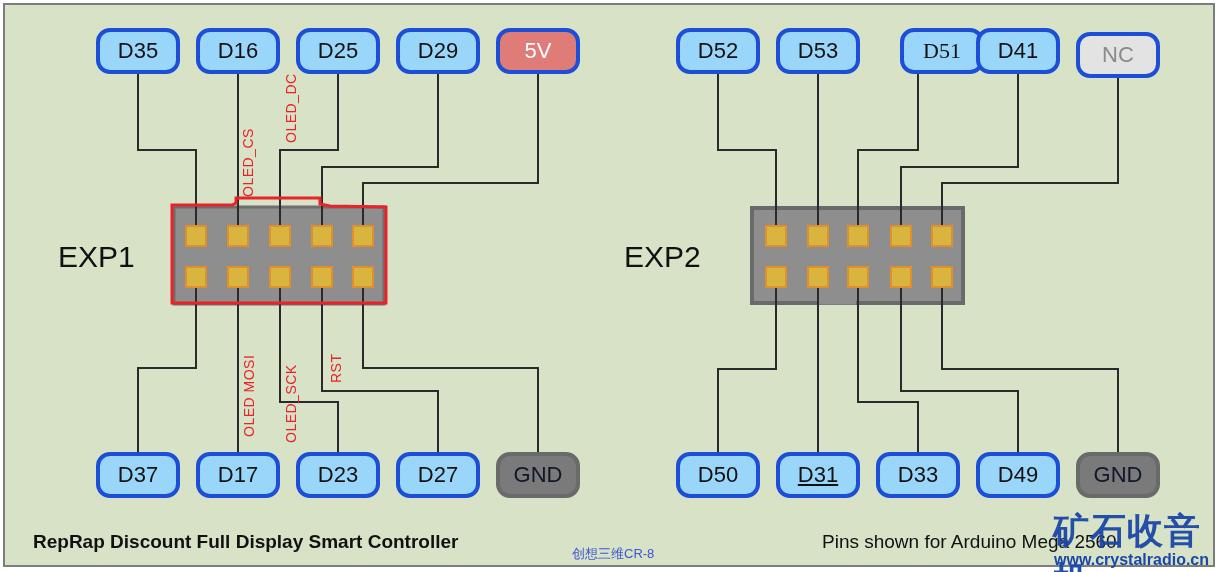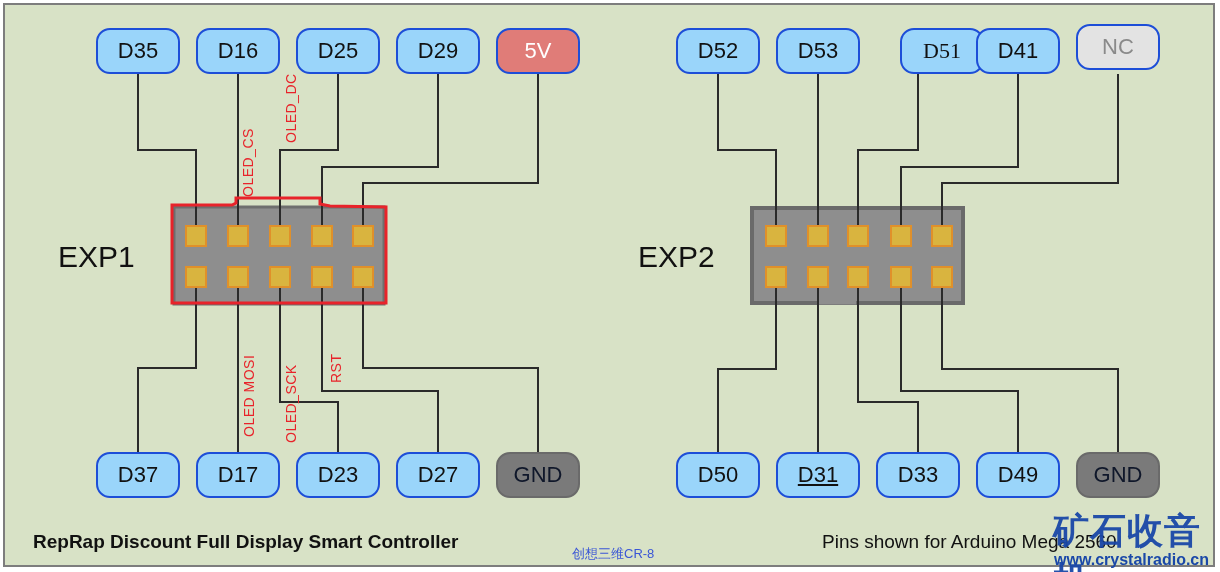--- a/index.html
+++ b/index.html
@@ -1,19 +1,19 @@
 <!DOCTYPE html>
 <html><head>
 <meta charset="utf-8">
 <style>
   html, body { margin:0; padding:0; background:#ffffff; }
   body { width:1220px; height:572px; position:relative; overflow:hidden; font-family:"Liberation Sans", sans-serif; }
   #board { position:absolute; left:3px; top:3px; width:1212px; height:564px; background:#d8e2c6; border:2px solid #7d7d7d; box-sizing:border-box; }
   svg#wires { position:absolute; left:0; top:0; width:1220px; height:572px; }
-  .pinlabel { position:absolute; width:84px; height:46px; box-sizing:border-box; border:2px solid #1d4ed8; border-radius:14px;
+  .pinlabel { position:absolute; width:84px; height:46px; box-sizing:border-box; border:4px solid #1d4ed8; border-radius:14px;
               display:flex; align-items:center; justify-content:center; font-size:22px; color:#111; }
   .pin-blue { background:#9ad5fa; }
   .pin-red { background:#e07c78; color:#fff; }
   .pin-gray { background:#e3e3e3; color:#8a8a8a; }
   .pin-gnd { background:#7a7a7a; color:#0f172a; border-color:#6a6a6a; }
   .conn-name { position:absolute; font-size:30px; color:#111; }
   .sig { position:absolute; color:#e8232a; font-size:14px; transform-origin:left top; transform:rotate(-90deg); white-space:nowrap; letter-spacing:0.5px; }
   .footer-title { position:absolute; left:33px; top:531px; font-size:19px; font-weight:bold; color:#111; }
   .footer-model { position:absolute; left:572px; top:545px; font-size:13px; color:#3a56d6; }
   .footer-note { position:absolute; left:822px; top:531px; font-size:19px; color:#111; }
@@ -91,30 +91,30 @@
 <div class="pinlabel pin-blue" style="left:96px;top:452px;">D37</div>
 <div class="pinlabel pin-blue" style="left:196px;top:452px;">D17</div>
 <div class="pinlabel pin-blue" style="left:296px;top:452px;">D23</div>
 <div class="pinlabel pin-blue" style="left:396px;top:452px;">D27</div>
 <div class="pinlabel pin-gnd" style="left:496px;top:452px;">GND</div>
 
 <div class="pinlabel pin-blue" style="left:676px;top:28px;">D52</div>
 <div class="pinlabel pin-blue" style="left:776px;top:28px;">D53</div>
 <div class="pinlabel pin-blue" style="left:900px;top:28px;font-family:Liberation Serif, serif;">D51</div>
 <div class="pinlabel pin-blue" style="left:976px;top:28px;">D41</div>
-<div class="pinlabel pin-gray" style="left:1076px;top:24px;">NC</div>
+<div class="pinlabel pin-gray" style="left:1076px;top:32px;">NC</div>
 
 <div class="pinlabel pin-blue" style="left:676px;top:452px;">D50</div>
 <div class="pinlabel pin-blue" style="left:776px;top:452px;text-decoration:underline;">D31</div>
 <div class="pinlabel pin-blue" style="left:876px;top:452px;">D33</div>
 <div class="pinlabel pin-blue" style="left:976px;top:452px;">D49</div>
 <div class="pinlabel pin-gnd" style="left:1076px;top:452px;">GND</div>
 
 <div class="conn-name" style="left:58px;top:240px;">EXP1</div>
-<div class="conn-name" style="left:638px;top:240px;">EXP2</div>
+<div class="conn-name" style="left:624px;top:240px;">EXP2</div>
 
 <div class="sig" style="left:240px;top:197px;">OLED_CS</div>
 <div class="sig" style="left:283px;top:143px;">OLED_DC</div>
 <div class="sig" style="left:241px;top:437px;">OLED MOSI</div>
 <div class="sig" style="left:283px;top:443px;">OLED_SCK</div>
 <div class="sig" style="left:328px;top:383px;">RST</div>
 
 <div class="footer-title">RepRap Discount Full Display Smart Controller</div>
 <div class="footer-model">创想三维CR-8</div>
 <div class="footer-note">Pins shown for Arduino Mega 2560</div>

